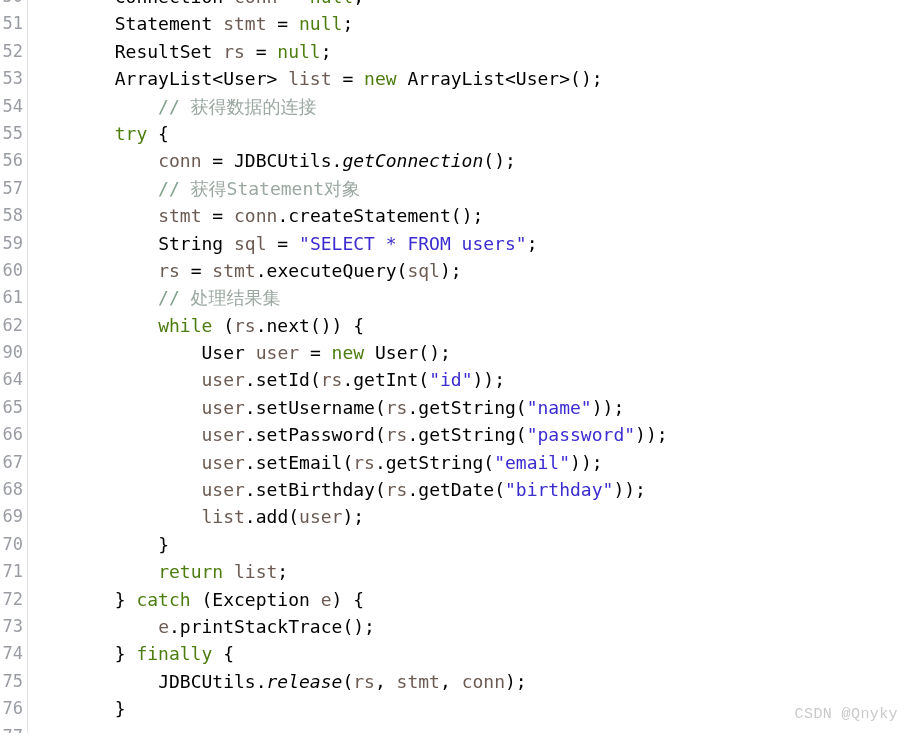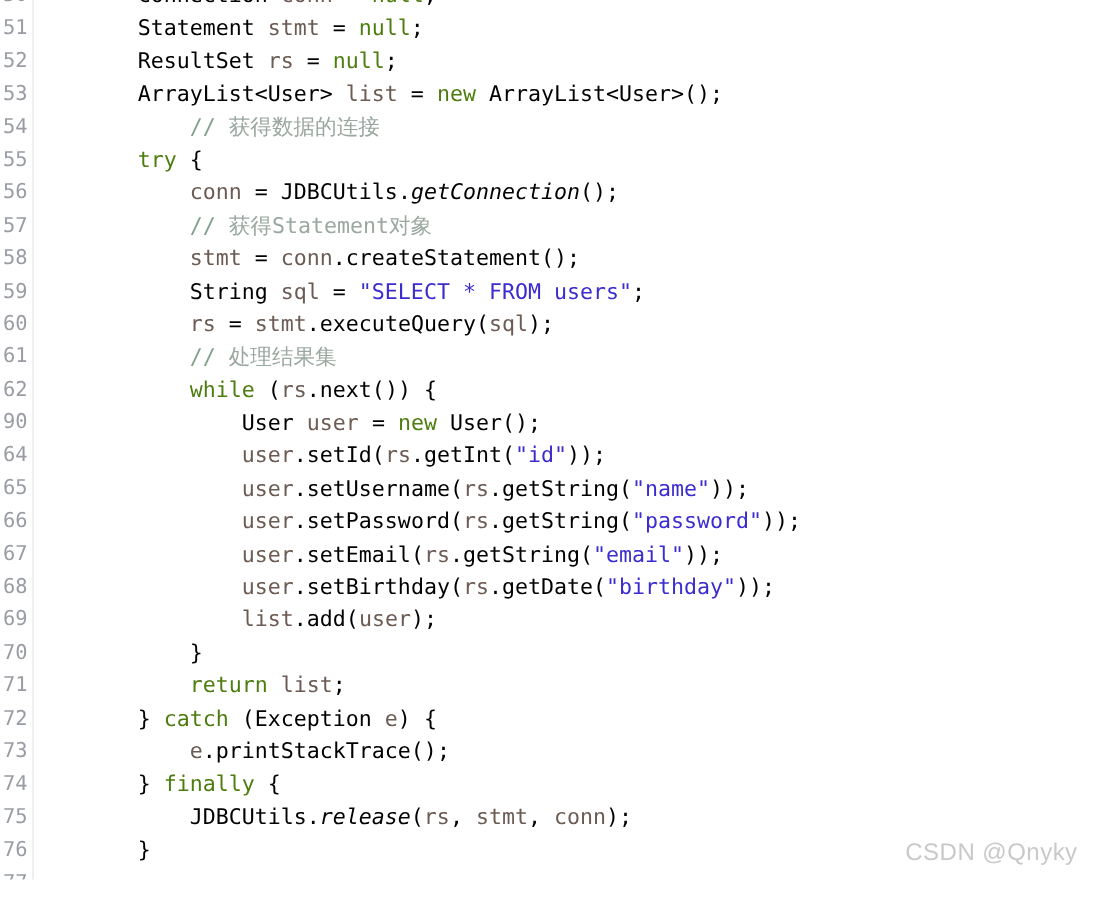--- a/index.html
+++ b/index.html
@@ -70,22 +70,22 @@
   .pln  { color: #000000; }
   .str  { color: #3b2cd0; }
   .cmt  { color: #80a08c; }
   .cmtcjk { color: #9aa8a0; }
   .stat { color: #000000; font-style: italic; text-align: center; }
 
   #watermark {
     position: absolute;
     right: 14px;
     bottom: 10px;
-    font-family: Liberation Sans, sans-serif;
-    font-size: 20px;
+    font-family: Liberation Mono, monospace;
+    font-size: 15px;
     color: #c9c9c9;
     letter-spacing: 0.4px;
     white-space: pre;
   }
 </style>
 </head>
 <body>
 
 <div id="editor">
 

